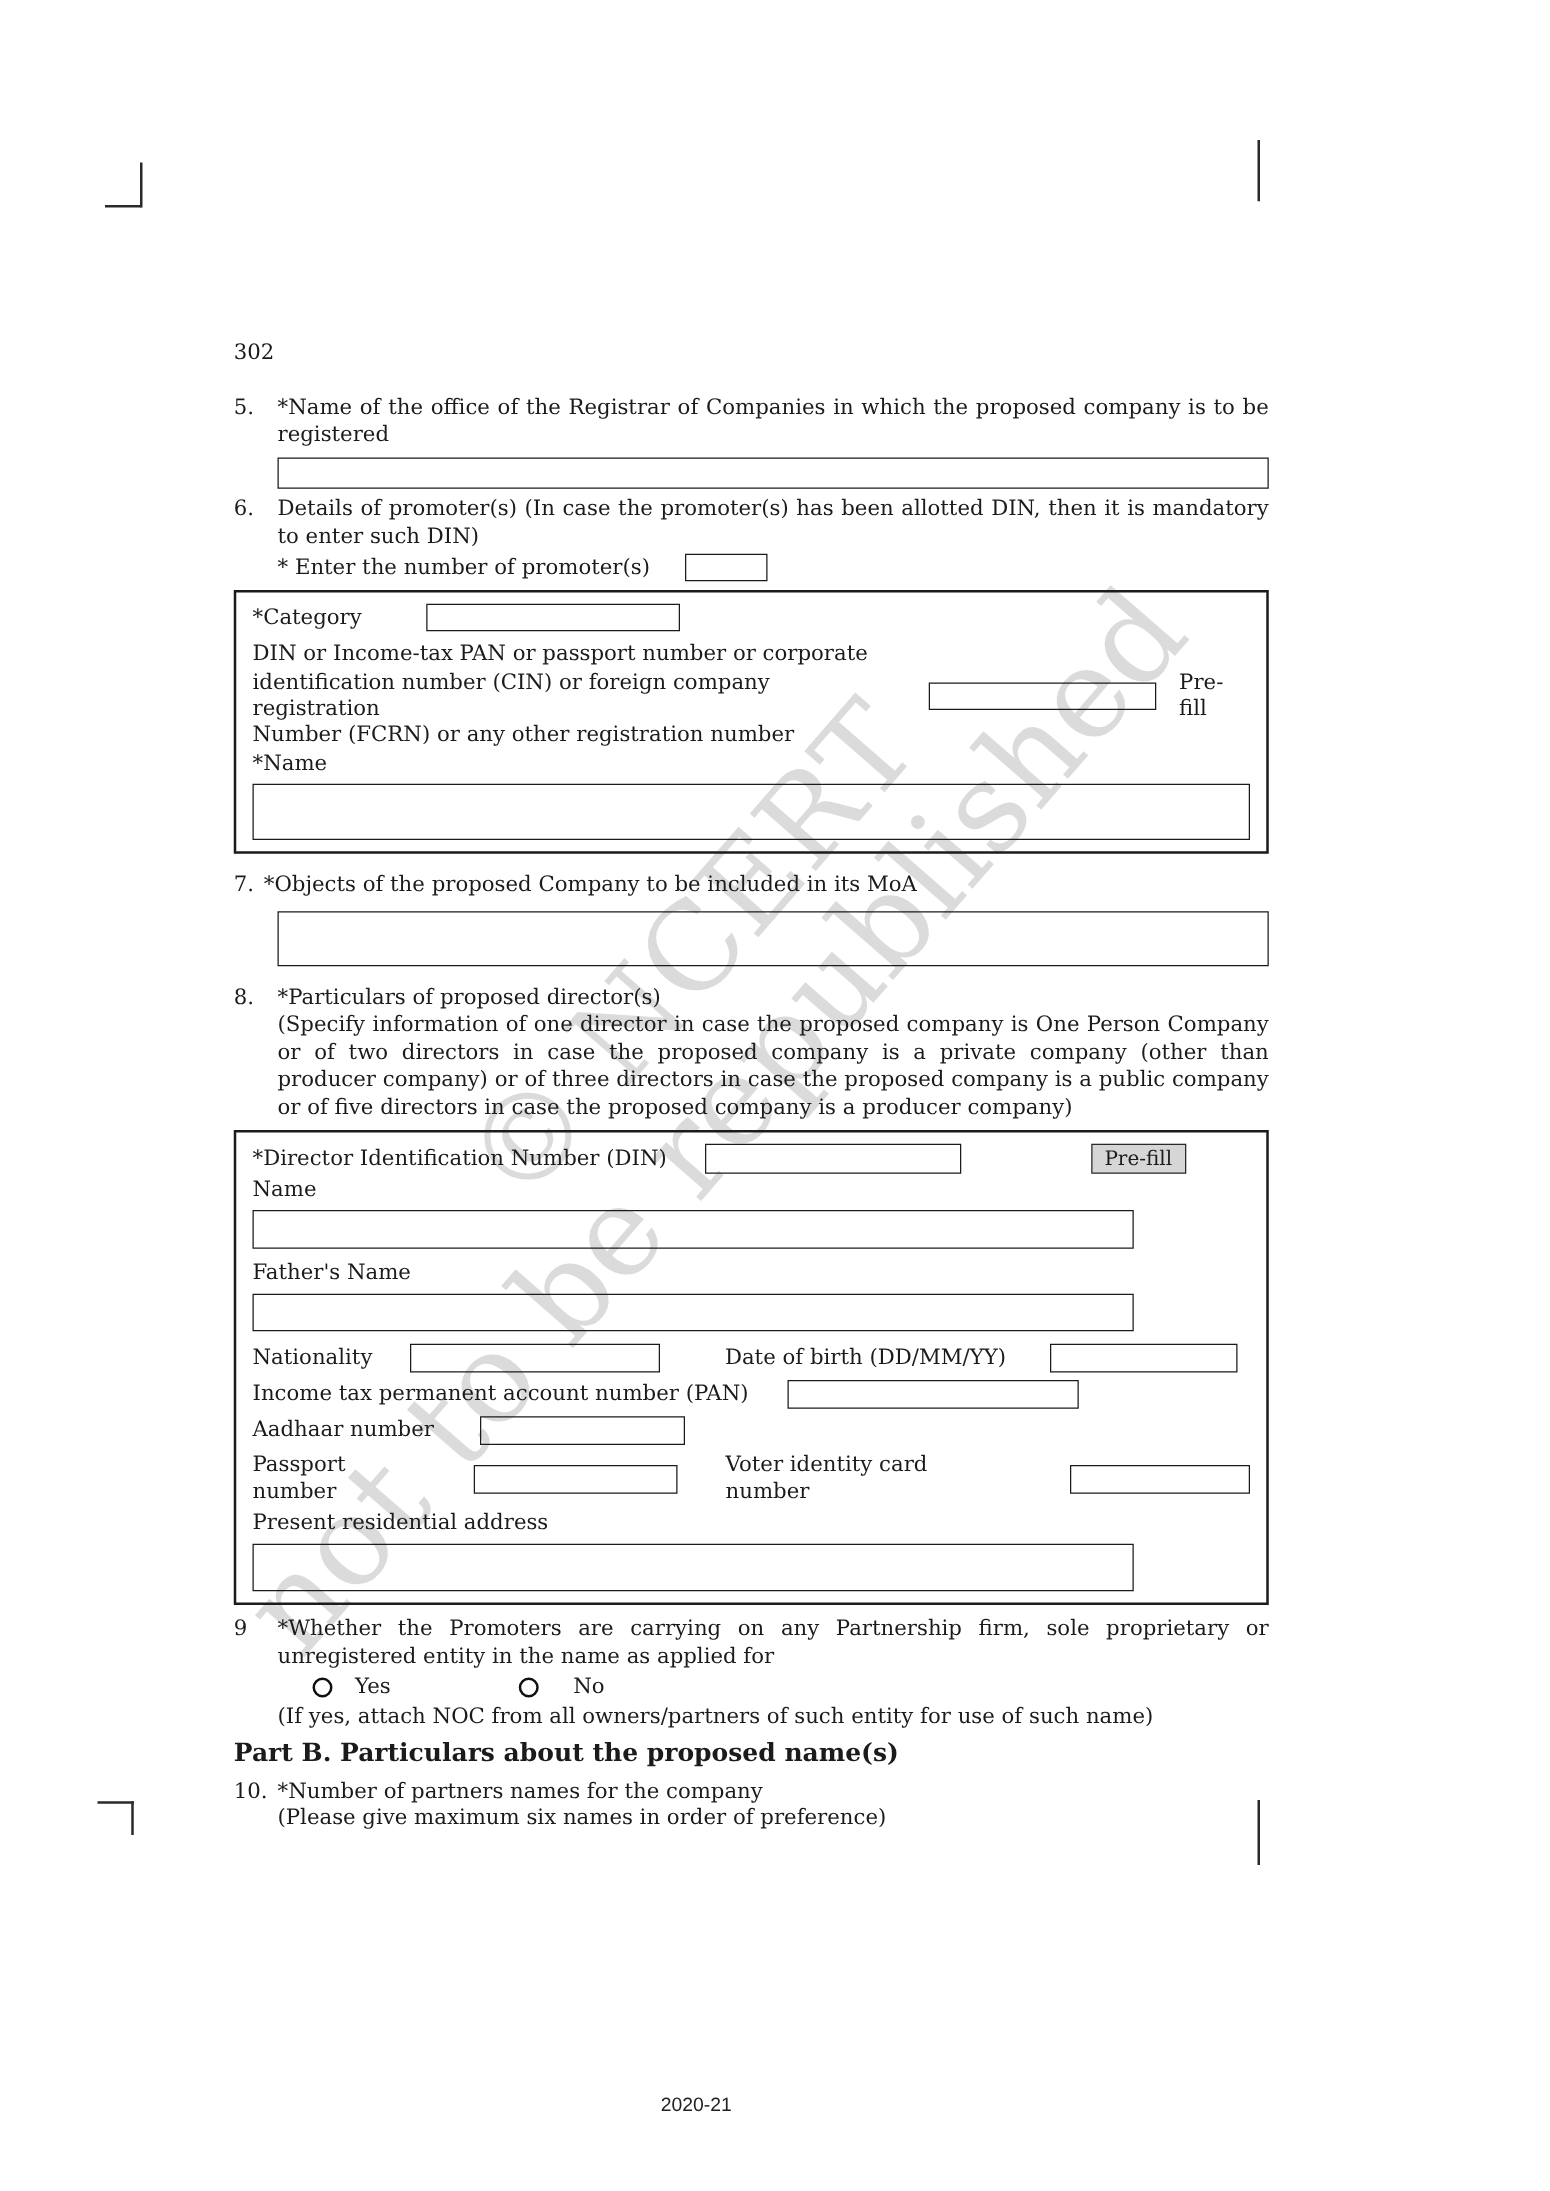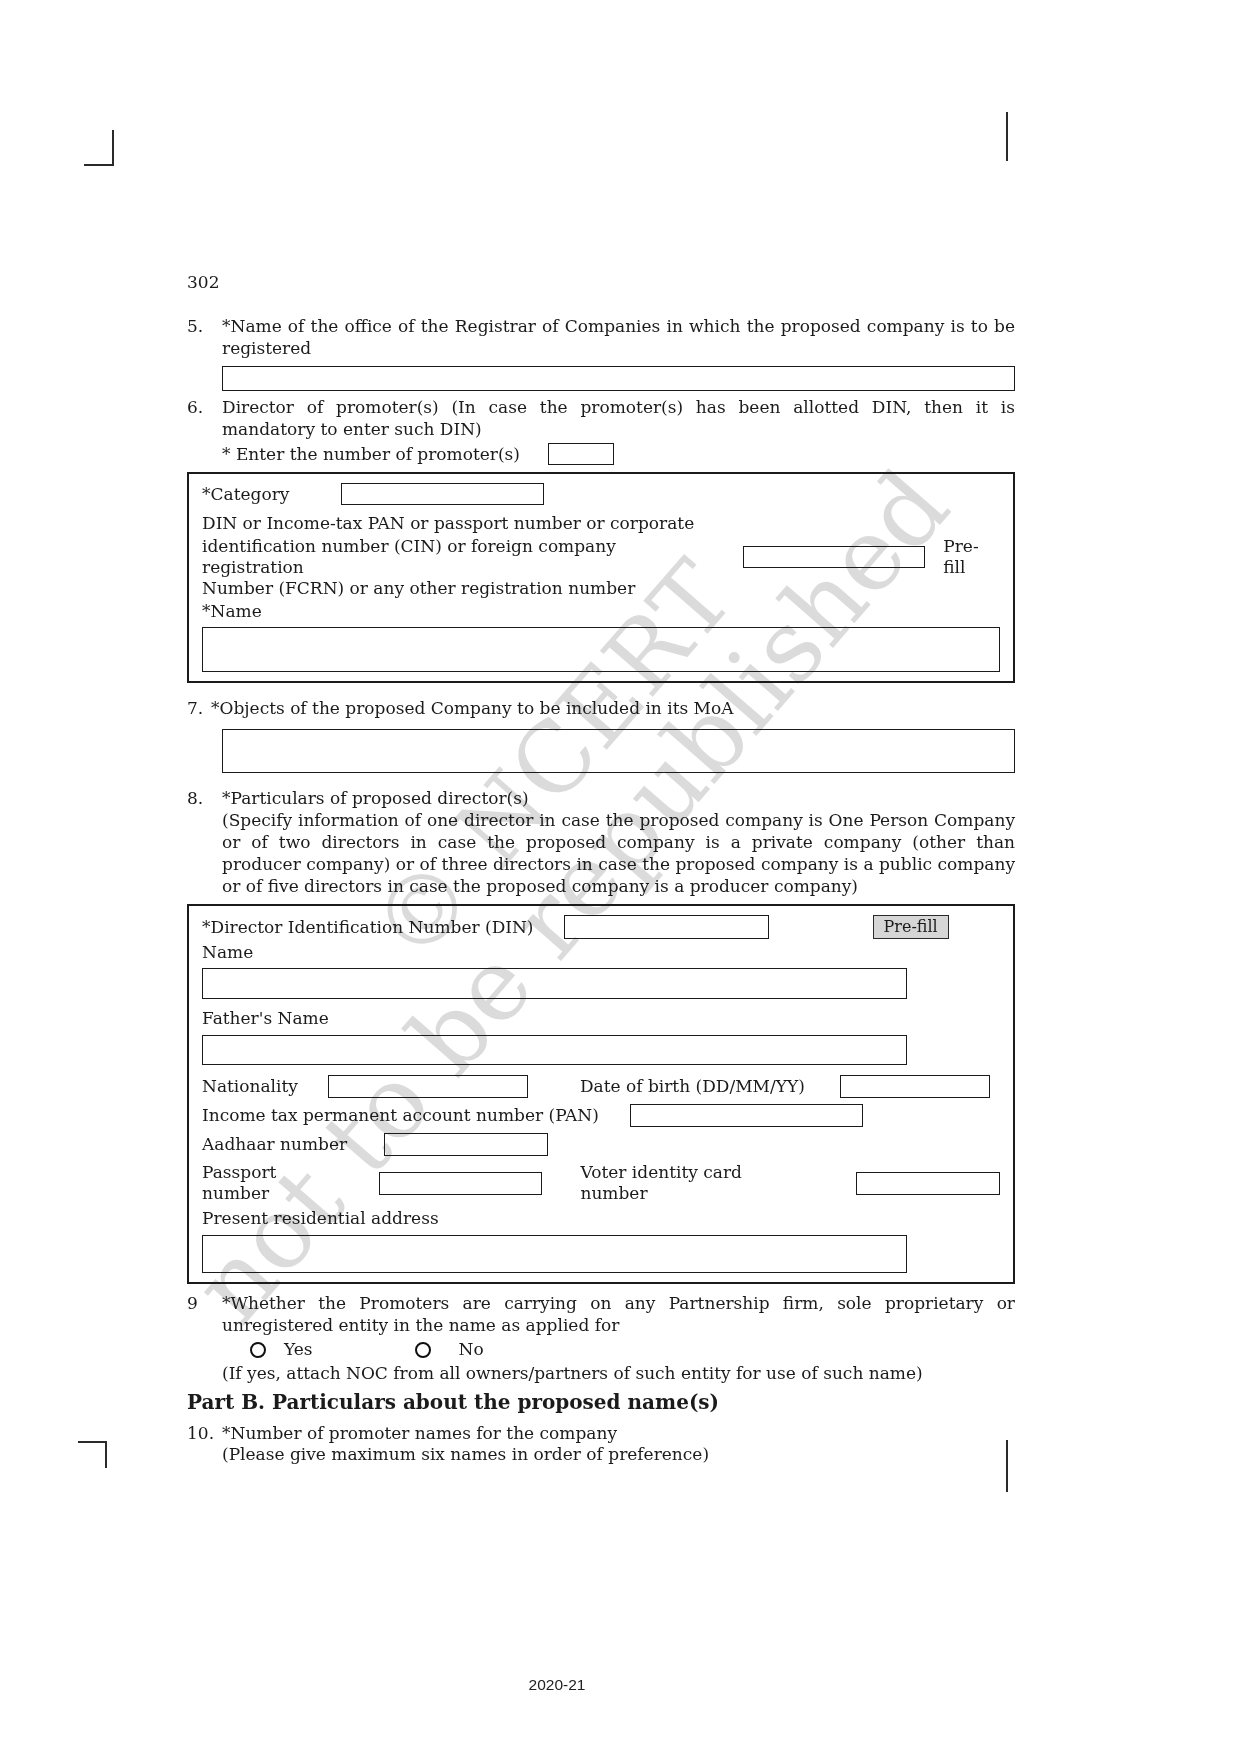--- a/index.html
+++ b/index.html
@@ -73,21 +73,21 @@
     <div class="pagenum">302</div>
 
     <div class="item" style="margin-top:23px;">
       <span class="inum">5.</span>
       <span class="itext">*Name of the office of the Registrar of Companies in which the proposed company is to be registered</span>
     </div>
     <div class="field" style="margin:7px 0 0 35px; width:793px; height:25px;"></div>
 
     <div class="item" style="margin-top:5px;">
       <span class="inum">6.</span>
-      <span class="itext">Director of promoter(s) (In case the promoter(s) has been allotted DIN, then it is mandatory to enter such DIN)</span>
+      <span class="itext">Details of promoter(s) (In case the promoter(s) has been allotted DIN, then it is mandatory to enter such DIN)</span>
     </div>
     <div class="row" style="margin:3px 0 0 35px;">
       <span class="lbl">* Enter the number of promoter(s)</span>
       <span class="field" style="width:66px; height:22px; margin-left:10px;"></span>
     </div>
 
     <div class="bigbox">
       <div class="row">
         <span class="lbl" style="width:121px;">*Category</span>
         <span class="field" style="width:203px; height:22px;"></span>
@@ -166,21 +166,21 @@
       <span class="lbl" style="margin-left:0;">Yes</span>
       <span class="radio" style="margin-left:84px;"></span>
       <span class="lbl" style="margin-left:10px;">No</span>
     </div>
     <div class="lbl" style="margin:3px 0 0 35px;">(If yes, attach NOC from all owners/partners of such entity for use of such name)</div>
 
     <div class="bold-head" style="margin-top:7px;">Part B. Particulars about the proposed name(s)</div>
 
     <div class="item" style="margin-top:9px;">
       <span class="inum">10.</span>
-      <span class="itext" style="text-align:left;">*Number of promoter names for the company</span>
+      <span class="itext" style="text-align:left;">*Number of partners names for the company</span>
     </div>
     <div class="lbl" style="margin-left:35px;">(Please give maximum six names in order of preference)</div>
 
   </div>
 
   <div class="footer">2020-21</div>
 
 </div>
 
 </body></html>

